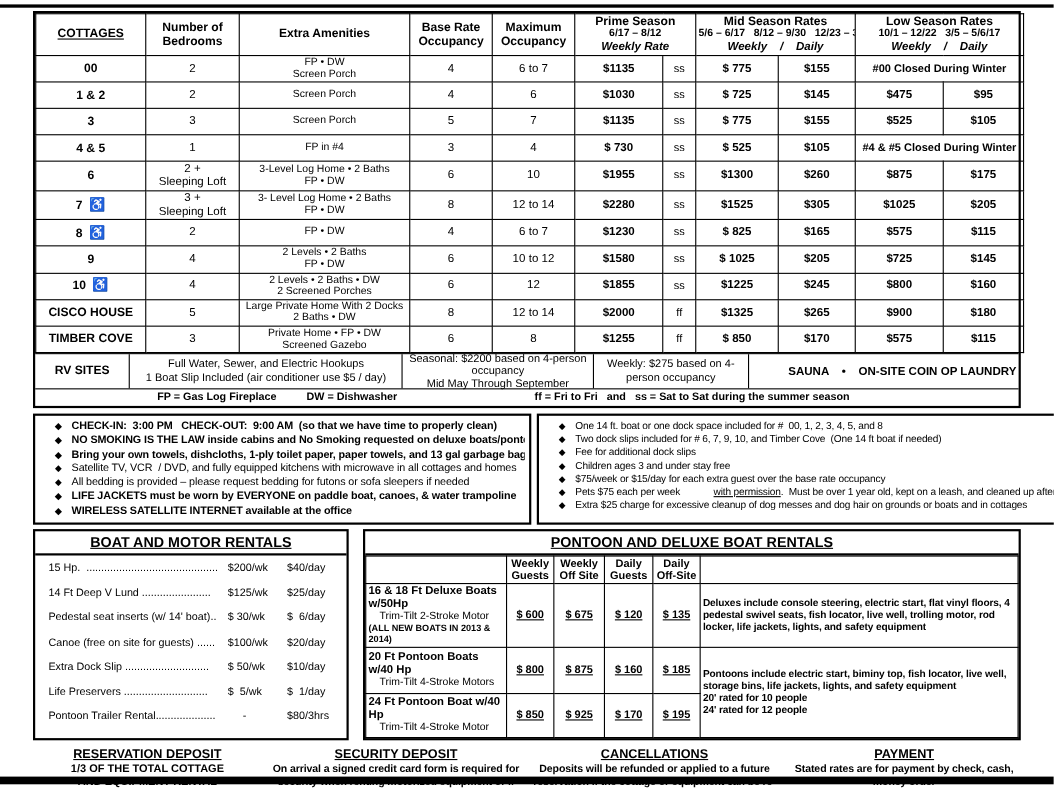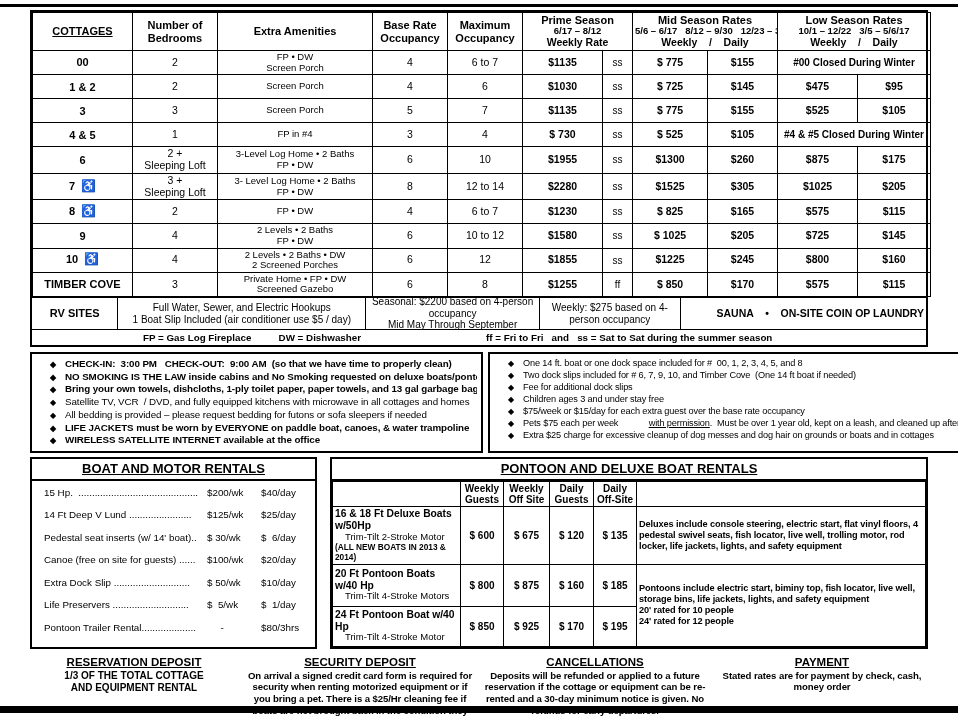--- a/index.html
+++ b/index.html
@@ -15,21 +15,21 @@
 
   
   .mainwrap { border:2px solid #000; }
   table.main { border-collapse:collapse; table-layout:fixed; width:100%; font-size:11px; }
   table.main th, table.main td { border:1px solid #000; text-align:center; vertical-align:middle; padding:1px 2px; line-height:1.12; overflow:hidden; }
   table.main th { height:38px; font-weight:bold; font-size:11px; }
   table.main td { height:24px; }
   .thcot { font-size:14.5px; text-decoration:underline; }
   .s1 { font-size:11px; font-weight:bold; }
   .s2 { font-size:9.5px; font-weight:bold; white-space:pre; }
-  .s3 { font-size:10.5px; font-weight:bold; white-space:pre; }
+  .s3 { font-size:10.5px; font-weight:bold; white-space:pre;font-style:italic; }
   .pl { white-space:pre-line; }
   .ws { white-space:pre; }
   .nm { font-weight:bold; font-size:11px; }
   .c  { font-weight:normal; font-size:10.5px; }
   .am { font-weight:normal; font-size:9.5px; line-height:1.15; }
   .pr { font-weight:bold; font-size:10.5px; }
   .cd { font-weight:normal; font-size:10px; }
   .cl { font-weight:bold; font-size:10px; }
   .wc { font-size:12px; font-weight:normal; padding-left:6px; }
 
@@ -71,21 +71,21 @@
   .bwk { width:54px; text-align:left; }
   .bday { width:50px; text-align:left; }
 
   table.ptab { border-collapse:collapse; table-layout:fixed; width:100%; }
   table.ptab th, table.ptab td { border:1px solid #000; vertical-align:middle; padding:1px 2px; overflow:hidden; }
   table.ptab th { height:24px; font-size:10px; font-weight:bold; line-height:1.1; text-align:center; }
   .pdesc { text-align:left; padding-left:5px; }
   .pn1 { font-weight:bold; font-size:10.3px; line-height:1.15; }
   .pn2 { font-size:9.5px; padding-left:10px; line-height:1.15; }
   .pn3 { font-size:8.3px; font-weight:bold; line-height:1.2; }
-  .pv { text-align:center; font-weight:bold; font-size:10px; }
+  .pv { text-align:center; font-weight:bold; font-size:10px;text-decoration:underline; }
   .pnote { font-size:9.2px; font-weight:bold; line-height:1.2; padding:2px 5px; text-align:left; letter-spacing:-0.1px; }
   .pnote .pgap { }
   tr.pr1 td { height:56px; }
   tr.pr2 td { height:42px; }
   tr.pr3 td { height:40px; }
 
   
   .footer { display:flex; gap:8px; margin-top:7px; }
   .fcol { text-align:center; }
   .f1 { width:208px; } .f2 { width:228px; } .f3 { width:226px; } .f4 { flex:1; }
@@ -267,20 +267,34 @@
         <td class="c">6</td>
         <td class="c">12</td>
         <td class="pr">$1855</td>
         <td class="cd">ss</td>
         <td class="pr">$1225</td>
         <td class="pr">$245</td>
         <td class="pr">$800</td>
         <td class="pr">$160</td>
       </tr>
 
+      <tr>
+        <td class="nm">CISCO HOUSE</td>
+        <td class="c pl">5</td>
+        <td class="am pl">Large Private Home With 2 Docks
+2 Baths   •   DW</td>
+        <td class="c">8</td>
+        <td class="c">12 to 14</td>
+        <td class="pr">$2000</td>
+        <td class="cd">ff</td>
+        <td class="pr">$1325</td>
+        <td class="pr">$265</td>
+        <td class="pr">$900</td>
+        <td class="pr">$180</td>
+      </tr>
 
       <tr>
         <td class="nm">TIMBER COVE</td>
         <td class="c pl">3</td>
         <td class="am pl">Private Home   •   FP   •   DW
 Screened Gazebo</td>
         <td class="c">6</td>
         <td class="c">8</td>
         <td class="pr">$1255</td>
         <td class="cd">ff</td>

